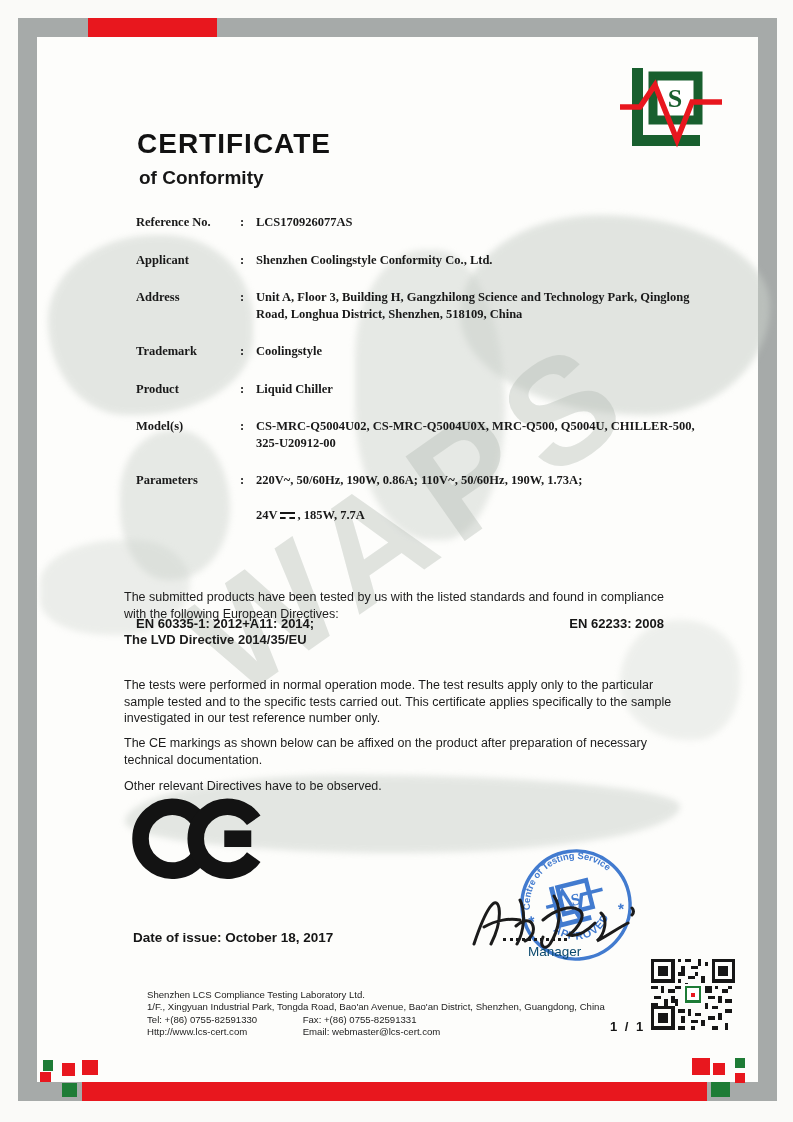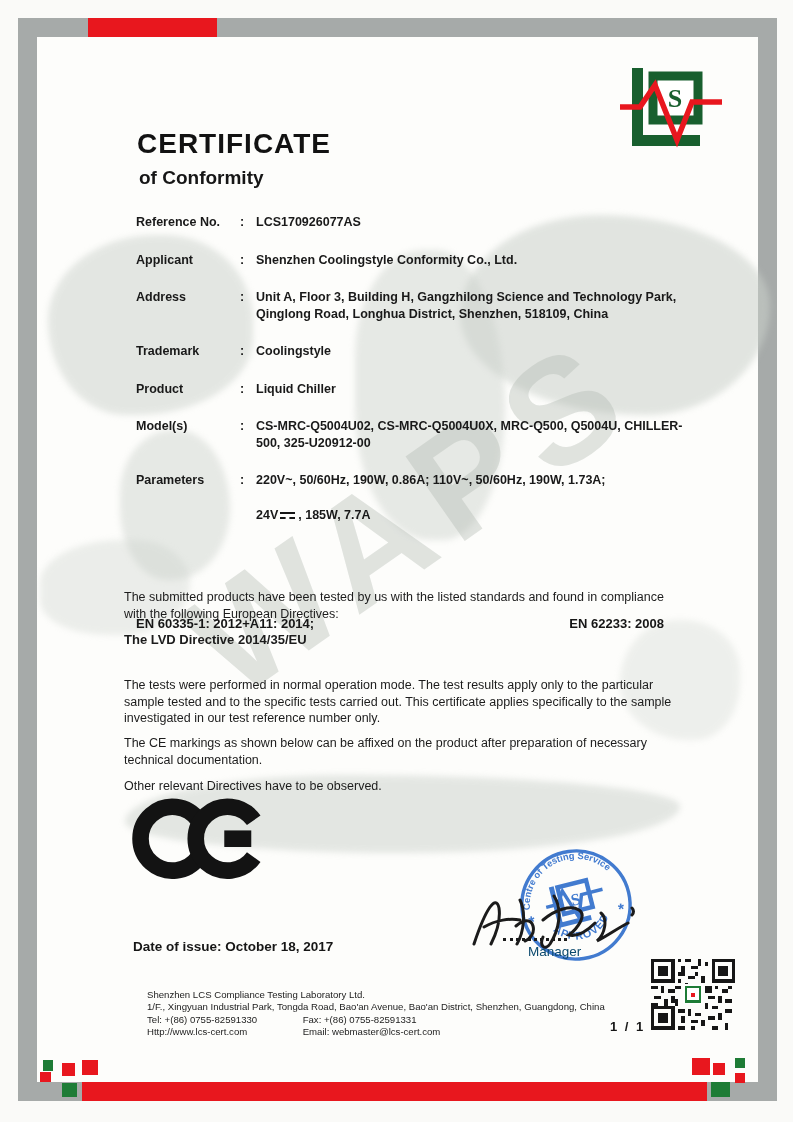--- a/index.html
+++ b/index.html
@@ -17,31 +17,31 @@
   
   .watermark{position:absolute;left:110px;top:430px;width:600px;z-index:2;text-align:center;
     font-size:150px;font-weight:bold;letter-spacing:14px;color:rgba(175,184,176,0.38);
     transform:rotate(-35deg);pointer-events:none;}
   .content{position:absolute;inset:0;z-index:3;color:#161616;}
   .logo{position:absolute;left:620px;top:66px;}
   .title{position:absolute;left:137px;top:128px;font-size:28px;font-weight:bold;letter-spacing:1px;color:#121212;}
   .subtitle{position:absolute;left:139px;top:167px;font-size:19px;font-weight:bold;color:#161616;}
   .fields{position:absolute;left:136px;top:214px;width:568px;}
   .frow{display:grid;grid-template-columns:104px 16px 448px;margin-bottom:21px;
-        font-size:12.5px;font-weight:bold;line-height:16.5px;color:#191919;}
+        font-size:12.5px;font-weight:bold;line-height:16.5px;color:#191919;font-family:Liberation Serif, serif;}
   .p2line{margin-top:18px;}
   .dc{display:inline-block;width:15px;height:9px;position:relative;margin:0 3px 0 2px;}
   .dc::before{content:"";position:absolute;top:2px;left:0;right:0;border-top:2.5px solid #161616;}
   .dc::after{content:"";position:absolute;top:7px;left:0;right:0;border-top:2.5px dashed #161616;}
   .para{position:absolute;left:124px;width:555px;font-size:12.5px;line-height:16.5px;color:#1c1c1c;margin-top:40px;}
   .b{font-weight:bold;}
   .stdrow{position:absolute;left:136px;top:616px;width:528px;display:flex;justify-content:space-between;
           font-size:13px;font-weight:bold;gap:24px;}
   .ce{position:absolute;left:131px;top:793px;}
-  .date{position:absolute;left:133px;top:930px;font-size:13.5px;font-weight:bold;margin-top:9px;}
+  .date{position:absolute;left:133px;top:930px;font-size:13.5px;font-weight:bold;}
   .stamp{position:absolute;left:517px;top:846px;transform:rotate(-8deg);opacity:.9;}
   .signature{position:absolute;left:466px;top:880px;}
   .sigdots{position:absolute;left:503px;top:928px;width:64px;border-bottom:3px dotted #1b1b1b;height:10px;}
   .manager{position:absolute;left:528px;top:944px;font-size:13.5px;color:#0c4a6e;}
   .footer{position:absolute;left:147px;top:989px;font-size:9.6px;line-height:12.3px;color:#222;}
   .fcol{display:inline-block;}
   .w150{width:153px;}
   .pagenum{position:absolute;left:610px;top:1019px;font-size:13px;font-weight:bold;letter-spacing:2px;}
   .qr{position:absolute;left:650px;top:959px;}
 </style>

